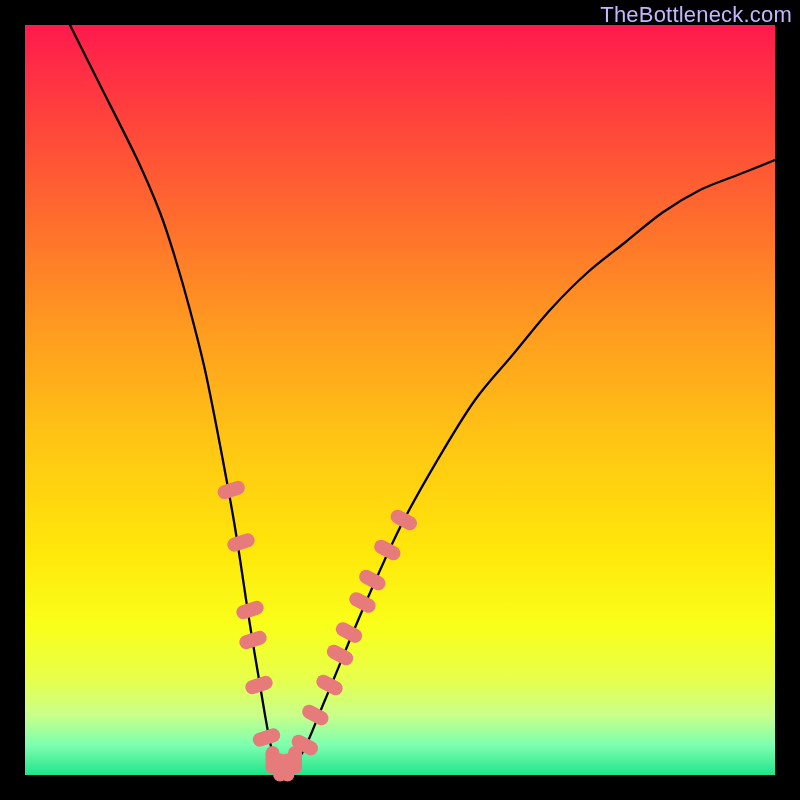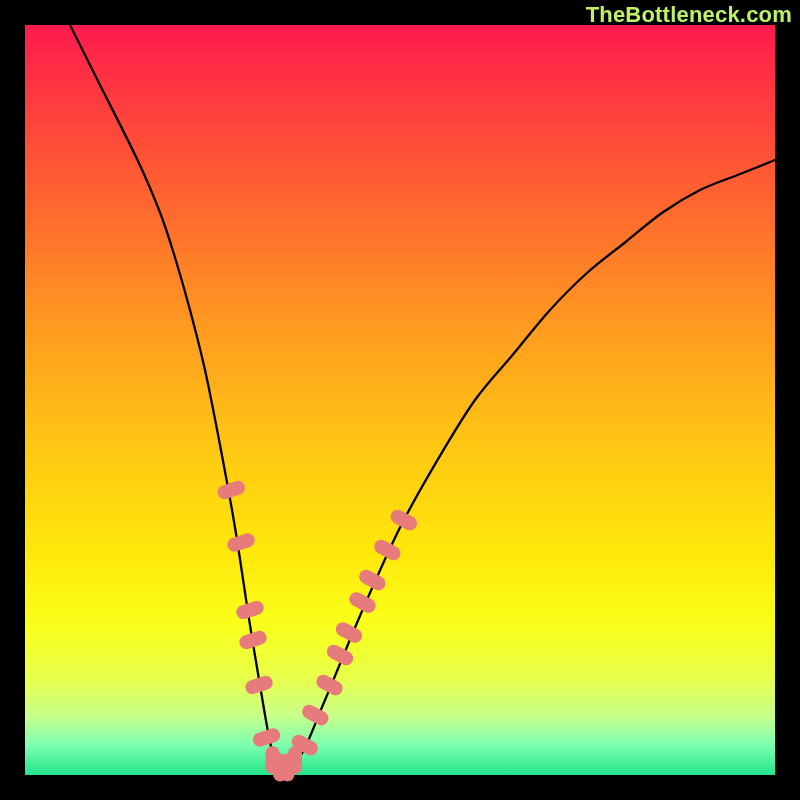--- a/index.html
+++ b/index.html
@@ -37,23 +37,23 @@
       #e8ff4a 87%,
       #c9ff8a 92%,
       #7dffb0 96%,
       #22e38a 100%
     );
   }
   .watermark {
     position: absolute;
     top: 2px;
     right: 8px;
-    color: #bef264;
+    color: #c4b5fd;
     font-size: 22px;
-    font-weight: 700;
+    font-weight: 400;
     letter-spacing: 0.2px;
     z-index: 10;
   }
   svg.curve {
     position: absolute;
     top: 0;
     left: 0;
     width: 750px;
     height: 750px;
     overflow: visible;

